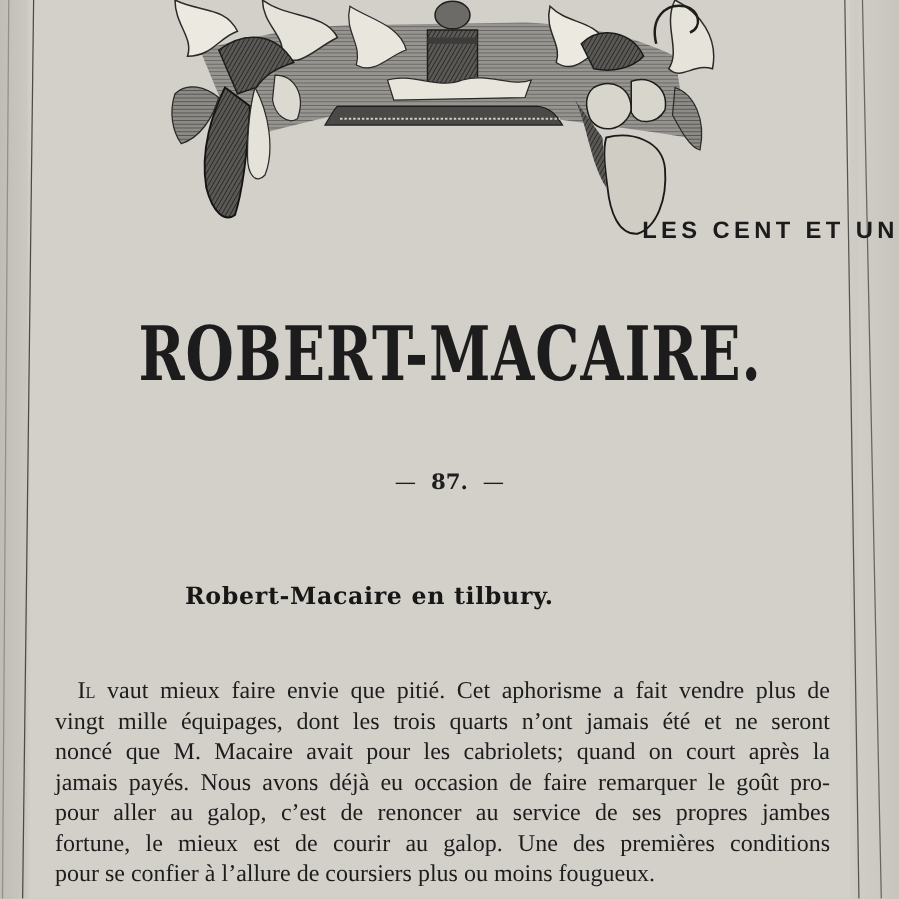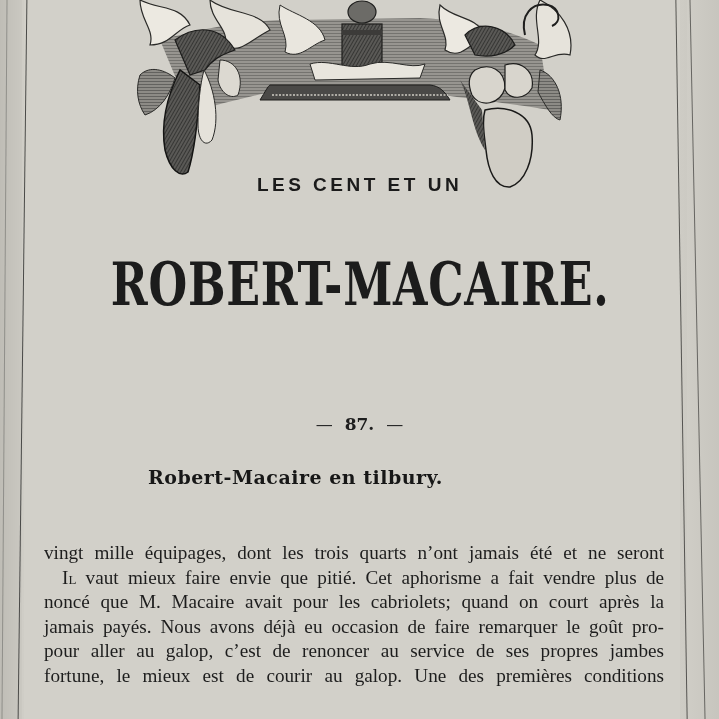--- a/index.html
+++ b/index.html
@@ -27,38 +27,38 @@
     position:absolute; left:24px; top:0; width:656px; height:719px;
     background: #d2d0c9;
   }
 
   
   .vignette {
     position:absolute; left:120px; top:0; width:460px; height:190px;
   }
 
   .series-title {
-    position:absolute; left:0; top:174px; width:719px; text-align:center;
+    position:absolute; left:0; top:174px; width:719px; text-align:right;
     font-family: "Liberation Sans", sans-serif;
     font-weight: bold; font-size: 19px; letter-spacing: 3.5px;
     color:#1b1b1b;
   }
   .main-title {
     position:absolute; left:0; top:246px; width:719px; text-align:center;
     font-family: "DejaVu Serif", serif;
     font-weight: bold; font-size: 60px; letter-spacing: 1px;
     color:#1c1c1c;
     transform: scaleX(0.74);
     transform-origin: 362px 0;
     line-height: 76px;
   }
   .number-line {
     position:absolute; left:0; top:376px; width:719px; text-align:center;
     font-family: "DejaVu Serif", serif; font-weight:bold;
-    font-size: 17px; color:#1e1e1e;margin-top:38px;
+    font-size: 17px; color:#1e1e1e;
   }
   .number-line .dash { font-weight:normal; margin: 0 6px; }
   .chapter-title {
     position:absolute; left:0; top:466px; width:591px; text-align:center;
     font-family: "DejaVu Serif", serif; font-weight:bold;
     font-size: 19px; color:#171717; letter-spacing: 0.5px;
   }
   .body-text {
     position:absolute; left:44px; top:541px; width:620px;
     font-family: "Liberation Serif", serif;
@@ -134,20 +134,21 @@
 
   <div class="number-line">
     <span class="dash">—</span>
     <span>87.</span>
     <span class="dash">—</span>
   </div>
 
   <div class="chapter-title">Robert-Macaire en tilbury.</div>
 
   <div class="body-text">
+    <span class="line first"><span>I</span><span class="dropcap-rest">l</span><span> vaut mieux faire envie que pitié. Cet aphorisme a fait vendre plus de</span></span>
     <span class="line">vingt mille équipages, dont les trois quarts n’ont jamais été et ne seront</span>
-    <span class="line first"><span>I</span><span class="dropcap-rest">l</span><span> vaut mieux faire envie que pitié. Cet aphorisme a fait vendre plus de</span></span>
     <span class="line">noncé que M. Macaire avait pour les cabriolets; quand on court après la</span>
     <span class="line">jamais payés. Nous avons déjà eu occasion de faire remarquer le goût pro-</span>
     <span class="line">pour aller au galop, c’est de renoncer au service de ses propres jambes</span>
     <span class="line">fortune, le mieux est de courir au galop. Une des premières conditions</span>
+    <span class="line last">pour se confier à l’allure de coursiers plus ou moins fougueux.</span>
   </div>
 </div>
 
 </body></html>

